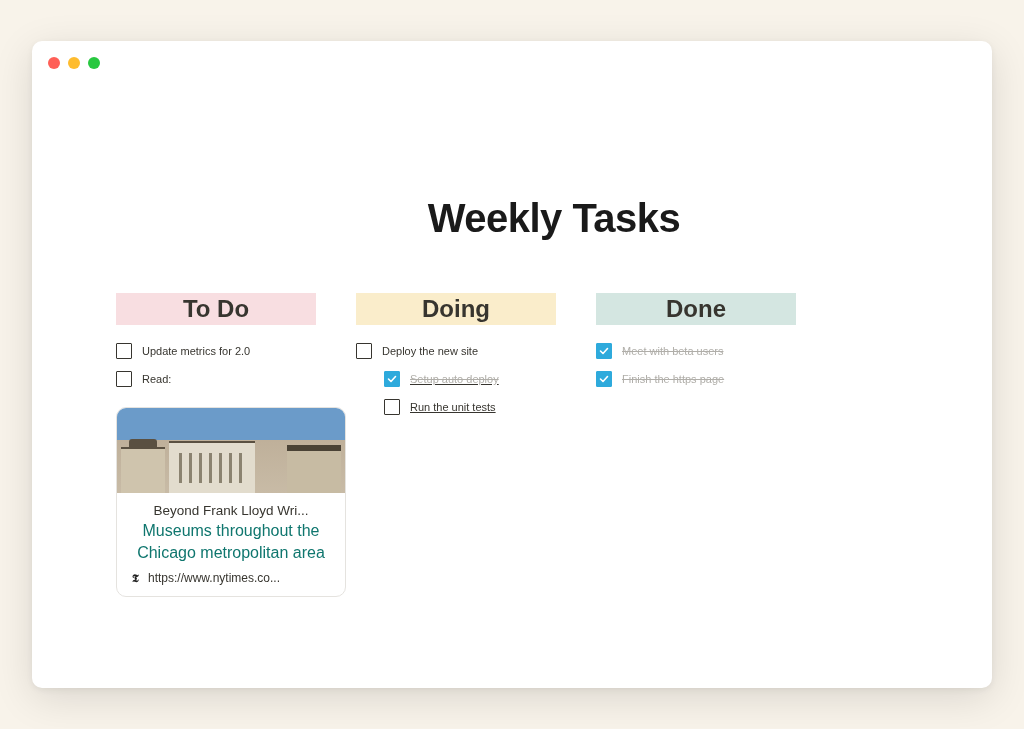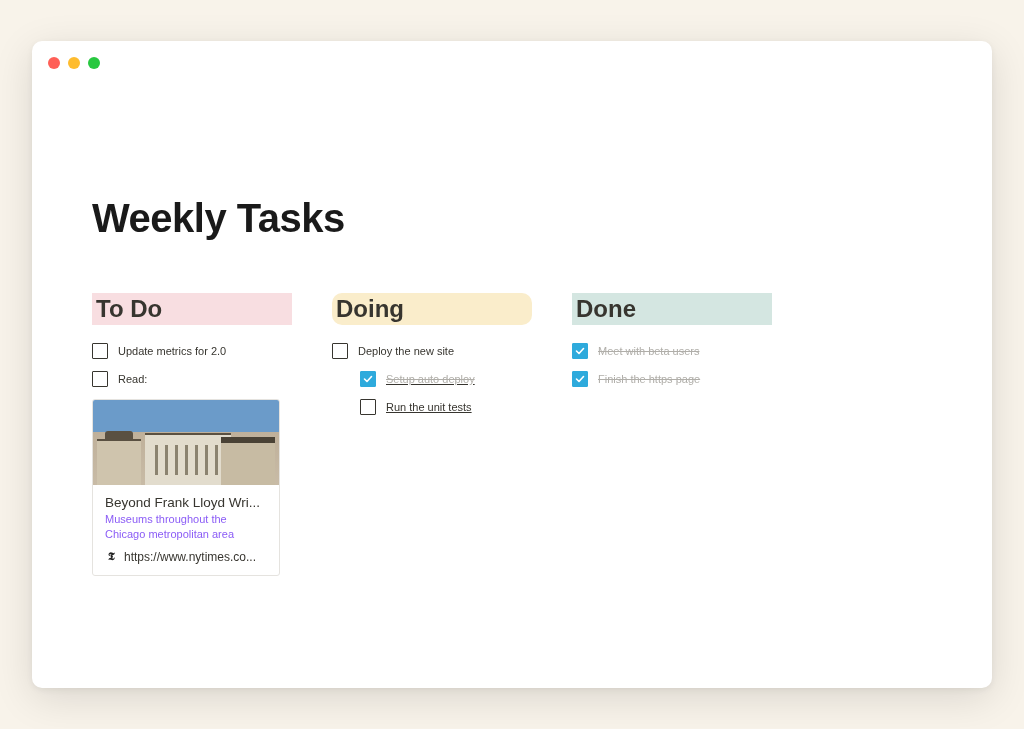--- a/index.html
+++ b/index.html
@@ -26,21 +26,22 @@
       top: 16px;
       left: 16px;
       display: flex;
       gap: 8px;
     }
     .tl { width: 12px; height: 12px; border-radius: 50%; }
     .tl.r { background: #ff5f57; }
     .tl.y { background: #febc2e; }
     .tl.g { background: #28c840; }
     .content {
-      padding: 155px 0 0 60px;
+      padding: 155px 0 0 84px;
+      text-align: center;
     }
     .page-title {
       font-size: 40px;
       font-weight: 700;
       color: #1a1a1a;
       letter-spacing: -0.5px;
       margin-bottom: 52px;
     }
     .columns {
       display: flex;
@@ -50,21 +51,21 @@
     .col-header {
       font-size: 24px;
       font-weight: 600;
       color: #37352f;
       padding: 2px 4px;
       display: inline-block;
       width: 100%;
       margin-bottom: 18px;
     }
     .hdr-todo { background: #f8dee1; }
-    .hdr-doing { background: #faedcb; border-radius: 10px; }
+    .hdr-doing { background: #faedcb; }
     .hdr-done { background: #d4e6e1; }
     .task-row {
       display: flex;
       align-items: center;
       gap: 10px;
       margin-bottom: 12px;
       font-size: 11px;
       color: #37352f;
     }
     .task-row.indent { padding-left: 28px; text-decoration: underline; }
@@ -83,23 +84,23 @@
       background: #2eaadc;
       border-color: #2eaadc;
     }
     .check.done svg { display: block; }
     .task-text.done-text {
       color: #b0aea9;
       text-decoration: line-through;
     }
     .bookmark {
       border: 1px solid #e5e3df;
-      border-radius: 3px;
-      width: 188px;
-      margin-top: 12px;
+      border-radius: 10px;
+      width: 230px;
+      margin-top: 20px;
       overflow: hidden;
     }
     .bookmark-img {
       height: 85px;
       background: linear-gradient(180deg, #6b9bc9 0%, #6b9bc9 38%, #bfb09a 38%, #c8bba6 100%);
       position: relative;
       overflow: hidden;
     }
     .bbuild {
       position: absolute;
@@ -117,22 +118,22 @@
     .bm-title {
       font-size: 13.5px;
       font-weight: 500;
       color: #37352f;
       white-space: nowrap;
       overflow: hidden;
       text-overflow: ellipsis;
       margin-bottom: 2px;
     }
     .bm-desc {
-      font-size: 11px;
-      color: #8b5cf6;
+      font-size: 16px;
+      color: #0f766e;
       line-height: 1.35;
       margin-bottom: 8px;
     }
     .bm-url {
       display: flex;
       align-items: center;
       gap: 6px;
       font-size: 12px;
       color: #37352f;
       white-space: nowrap;

